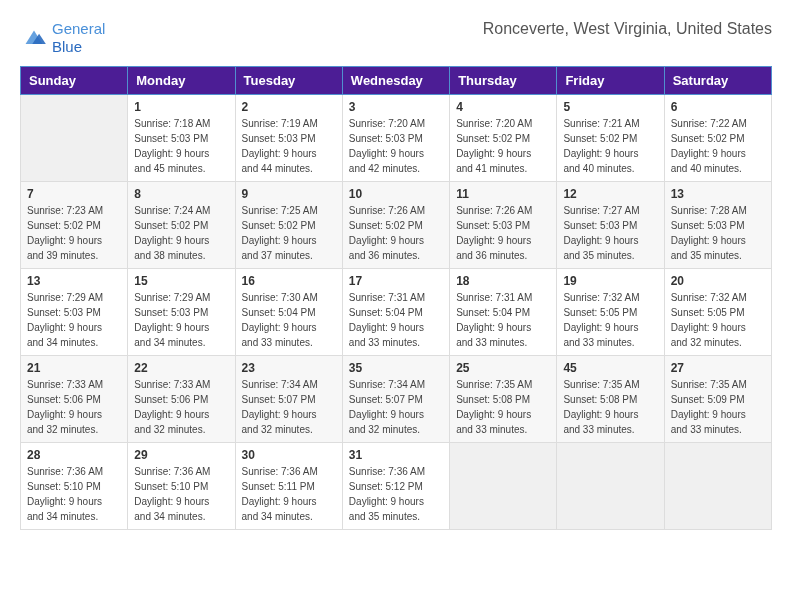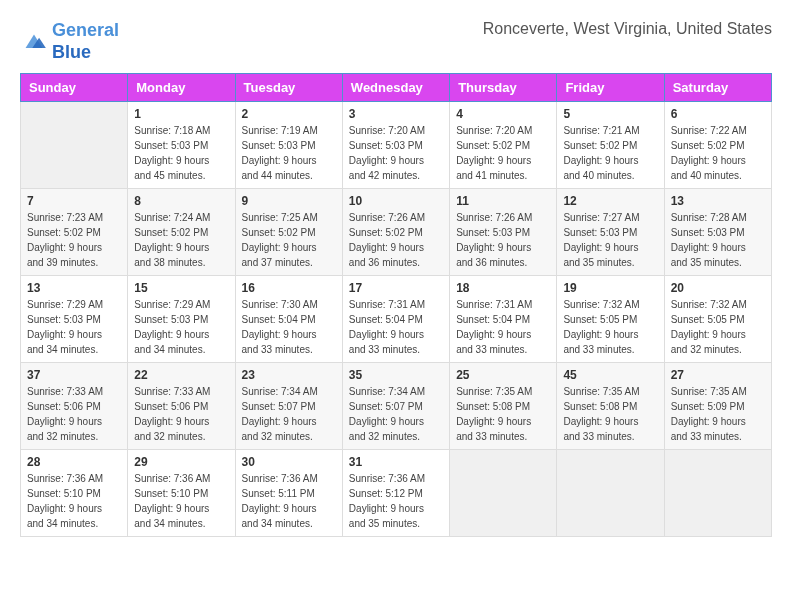--- a/index.html
+++ b/index.html
@@ -15,22 +15,22 @@
       justify-content: space-between;
       align-items: flex-start;
       margin-bottom: 10px;
     }
     .logo {
       display: flex;
       align-items: center;
       gap: 4px;
     }
     .logo-text {
-      font-size: 18px;
-      font-weight: bold;
+      font-size: 15px;
+      font-weight: normal;
       color: #333;
       line-height: 1.2;
     }
     .logo-text span {
       color: #4a90d9;
     }
     .logo-icon {
       width: 28px;
       height: 22px;
     }
@@ -46,21 +46,21 @@
     .location {
       font-size: 16px;
       color: #555;
     }
     .calendar {
       width: 100%;
       border-collapse: collapse;
       border: 1px solid #ccc;
     }
     .calendar th {
-      background-color: #d946ef;
+      background-color: #4c1d95;
       color: #fff;
       padding: 6px 8px;
       font-size: 13px;
       font-weight: bold;
       text-align: left;
       border: 1px solid #5090cf;
     }
     .calendar td {
       vertical-align: top;
       padding: 5px 6px;
@@ -207,21 +207,21 @@
           <span class="day-number">19</span>
           <div class="day-info">Sunrise: 7:32 AM<br>Sunset: 5:05 PM<br>Daylight: 9 hours and 33 minutes.</div>
         </td>
         <td>
           <span class="day-number">20</span>
           <div class="day-info">Sunrise: 7:32 AM<br>Sunset: 5:05 PM<br>Daylight: 9 hours and 32 minutes.</div>
         </td>
       </tr>
       <tr>
         <td>
-          <span class="day-number">37</span>
+          <span class="day-number">21</span>
           <div class="day-info">Sunrise: 7:33 AM<br>Sunset: 5:06 PM<br>Daylight: 9 hours and 32 minutes.</div>
         </td>
         <td>
           <span class="day-number">22</span>
           <div class="day-info">Sunrise: 7:33 AM<br>Sunset: 5:06 PM<br>Daylight: 9 hours and 32 minutes.</div>
         </td>
         <td>
           <span class="day-number">23</span>
           <div class="day-info">Sunrise: 7:34 AM<br>Sunset: 5:07 PM<br>Daylight: 9 hours and 32 minutes.</div>
         </td>

